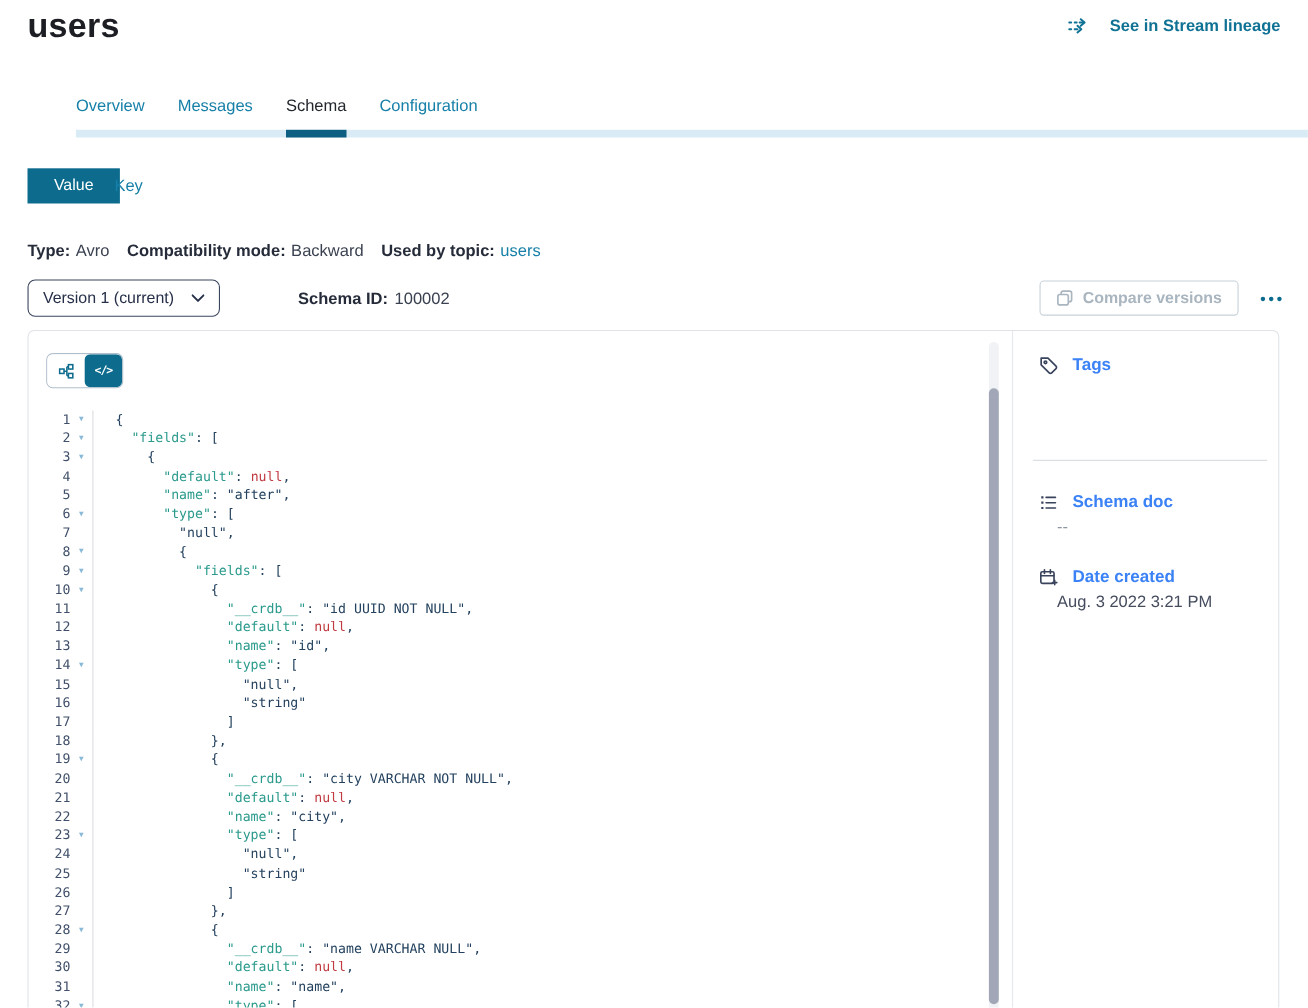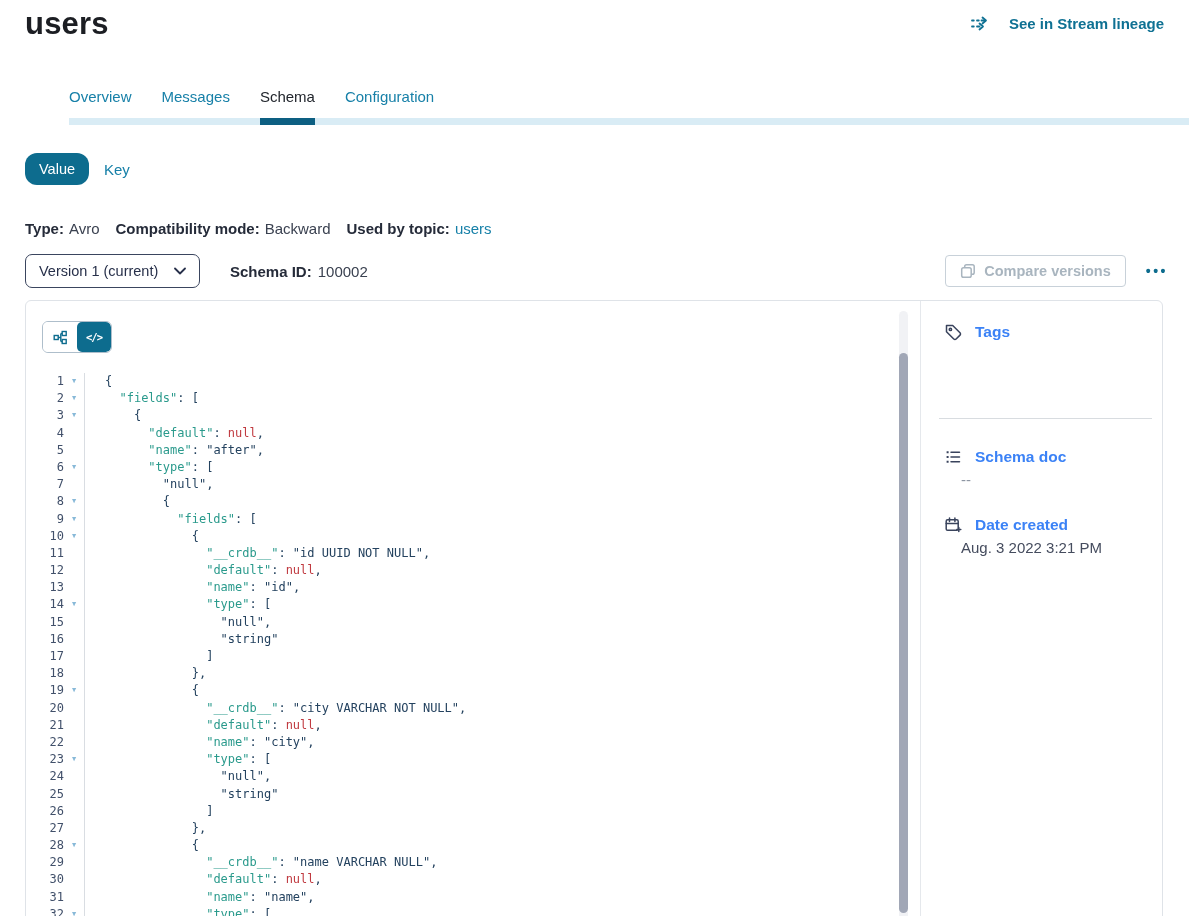--- a/index.html
+++ b/index.html
@@ -29,40 +29,40 @@
   }
   .tab.active { color: #22262d; font-weight: 500; }
   .tab.active::after {
     content: ""; position: absolute; left: 0; right: 0; bottom: -7px;
     height: 7px; background: #0d5f82; z-index: 1;
   }
   .tab-track { height: 7px; background: #d9ecf5; width: 100%; }
   
   .vk-button {
     position: absolute; left: 25px; top: 153px; height: 32px;
-    padding: 0 14px; background: #0d6c8e; color: #fff;
-    border: none; border-radius: 12px; font-size: 14.5px;
+    padding: 0 24px; background: #0d6c8e; color: #fff;
+    border: none; border-radius: 0; font-size: 14.5px;
     font-family: inherit; cursor: pointer;
   }
   .key-link {
     position: absolute; left: 104px; top: 161px;
     font-size: 15px; color: #1780a8; cursor: pointer;
   }
   
   .meta-row {
     position: absolute; left: 25px; top: 220px;
     display: flex; gap: 16px; font-size: 15px; color: #3a4150;
   }
   .meta-item { display: flex; gap: 5px; }
   .meta-label { font-weight: 700; color: #252b39; }
   .meta-link { color: #1780a8; cursor: pointer; }
   
   .version-row {
     position: absolute; left: 25px; top: 254px; right: 19px;
-    height: 34px; display: flex; align-items: center;
+    height: 34px; display: flex; align-items: center; gap: 41px;
   }
   .version-select {
     width: 175px; height: 34px; border: 1.5px solid #3a455e; border-radius: 7px;
     display: flex; align-items: center; justify-content: space-between;
     padding: 0 13px; font-size: 14.5px; color: #27304a; cursor: pointer; background: #fff;
   }
   .schema-id { margin-left: 30px; font-size: 15px; display: flex; gap: 6px; }
   .btn-group { margin-left: auto; display: flex; align-items: center; gap: 18px; }
   .btn {
     height: 32px; display: flex; align-items: center; gap: 8px;

